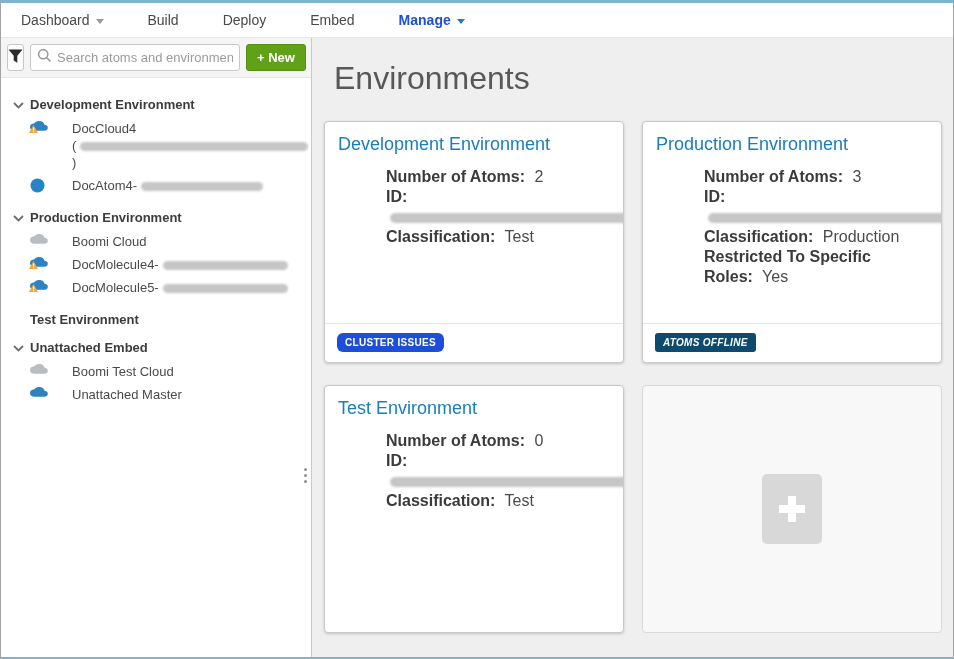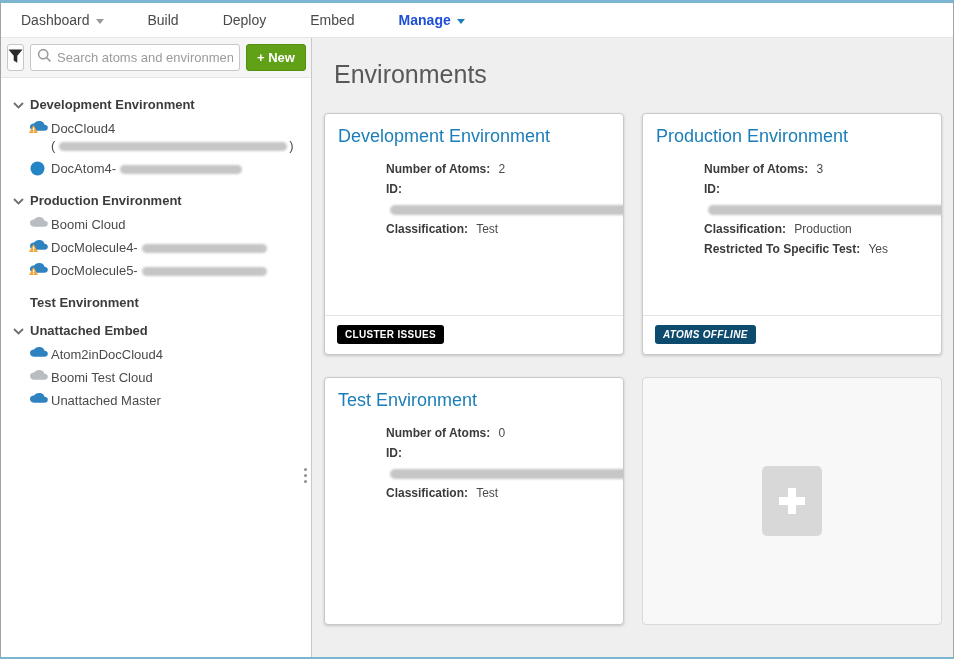--- a/index.html
+++ b/index.html
@@ -59,58 +59,58 @@
   }
 
   
   .tree { padding:6px 8px 8px 12px; overflow:hidden; flex:1 1 auto; font-size:13px; }
   .tree-section-header {
     display:flex; align-items:center; gap:6px; font-weight:bold; color:#3c3c3c;
     margin:13px 0 5px 0; cursor:pointer;
   }
   .tree-section-header.no-chevron { padding-left:17px; cursor:default; }
   .tree-items { margin-left:17px; }
-  .tree-row { display:flex; align-items:flex-start; gap:3px; padding:3px 0; color:#4a4a4a; cursor:pointer; }
+  .tree-row { display:flex; align-items:flex-start; gap:24px; padding:3px 0; color:#4a4a4a; cursor:pointer; }
   .tree-row .ticon { flex:0 0 auto; position:relative; width:18px; height:13px; margin-top:1px; }
   .tree-row .warn { position:absolute; left:-1px; bottom:-2px; }
   .tree-label-wrap { line-height:17px; }
 
   .redact {
     display:inline-block; height:9px; border-radius:5px; background:#c6c6c6;
     filter:blur(1.2px); vertical-align:middle; margin-left:4px;
   }
   .sub-line { display:block; color:#4a4a4a; }
 
   
   .splitter {
     position:absolute; right:3px; top:430px; width:6px; display:flex; flex-direction:column;
     gap:3px; align-items:center; cursor:col-resize;
   }
   .splitter i { width:3px; height:3px; border-radius:50%; background:#8f8f8f; }
 
   
-  .page-title { font-size:25px; font-weight:normal; color:#57585a; margin:8px 0 24px 14px; }
+  .page-title { font-size:32px; font-weight:normal; color:#57585a; margin:8px 0 24px 14px; }
   .cards {
     display:grid; grid-template-columns:300px 300px; grid-template-rows:242px 248px;
     column-gap:18px; row-gap:22px; margin-left:4px;
   }
   .card {
     background:#fff; border:1px solid #c9c9c9; border-radius:4px;
     box-shadow:0 1px 3px rgba(0,0,0,0.18); display:flex; flex-direction:column; overflow:hidden;
   }
   .card-body { padding:12px 13px 0 13px; flex:1 1 auto; }
   .card-title { color:#1b7eb8; font-size:18px; margin-bottom:12px; cursor:pointer; }
-  .field { font-size:12px; line-height:20px; color:#4b4b4b;padding-left:48px; }
+  .field { font-size:16px; line-height:20px; color:#4b4b4b;padding-left:48px; }
   .field b { color:#3b3b3b; margin-right:5px; }
   .card-footer { flex:0 0 auto; border-top:1px solid #e4e4e4; padding:8px 12px 10px 12px; }
   .badge {
     display:inline-block; font-size:10px; font-weight:bold; color:#fff; letter-spacing:0.3px;
     padding:4px 8px; border-radius:3px;
   }
-  .badge.warning { background:#000000; }
+  .badge.warning { background:#1d4ed8;border-radius:6px; }
   .badge.error { background:#0c4a6e;font-style:italic; }
 
   .card.placeholder {
     background:#f8f8f8; border:1px solid #d9d9d9; align-items:center; justify-content:center;
     box-shadow:none; cursor:pointer;
   }
   .plus-tile {
     width:60px; height:70px; border-radius:5px; background:#d8d8d8;
     display:flex; align-items:center; justify-content:center;
   }
@@ -228,26 +228,20 @@
           <div class="tree-items"></div>
           <div class="tree-section-header">
             <span><svg width="11" height="7">
                 <polyline points="1,1 5.5,5.5 10,1" fill="none" stroke="#6e6e6e" stroke-width="1.8"></polyline>
               </svg></span>
             <span>Unattached Embed</span>
           </div>
           <div class="tree-items">
             <div class="tree-row">
               <span class="ticon"><svg width="18" height="13" viewBox="0 0 24 17">
-                  <path d="M19.35 7.04A7.49 7.49 0 0 0 12 1a7.5 7.5 0 0 0-6.65 4.04A6 6 0 0 0 6 17h13a5 5 0 0 0 .35-9.96z" fill="#2e82c0" transform="translate(0,-1) scale(1,0.82)"></path>
-                </svg></span>
-              <span class="tree-label-wrap"><span>Atom2inDocCloud4</span></span>
-            </div>
-            <div class="tree-row">
-              <span class="ticon"><svg width="18" height="13" viewBox="0 0 24 17">
                   <path d="M19.35 7.04A7.49 7.49 0 0 0 12 1a7.5 7.5 0 0 0-6.65 4.04A6 6 0 0 0 6 17h13a5 5 0 0 0 .35-9.96z" fill="#b9bdc1" transform="translate(0,-1) scale(1,0.82)"></path>
                 </svg></span>
               <span class="tree-label-wrap"><span>Boomi Test Cloud</span></span>
             </div>
             <div class="tree-row">
               <span class="ticon"><svg width="18" height="13" viewBox="0 0 24 17">
                   <path d="M19.35 7.04A7.49 7.49 0 0 0 12 1a7.5 7.5 0 0 0-6.65 4.04A6 6 0 0 0 6 17h13a5 5 0 0 0 .35-9.96z" fill="#2e82c0" transform="translate(0,-1) scale(1,0.82)"></path>
                 </svg></span>
               <span class="tree-label-wrap"><span>Unattached Master</span></span>
             </div>
@@ -272,21 +266,21 @@
               <div class="field"><b>Classification:</b><span> Test</span></div>
             </div>
             <div class="card-footer"><span class="badge warning">CLUSTER ISSUES</span></div>
           </div>
           <div class="card">
             <div class="card-body">
               <div class="card-title">Production Environment</div>
               <div class="field"><b>Number of Atoms:</b><span> 3</span></div>
               <div class="field"><b>ID:</b><span class="redact" style="width: 245px; height: 10px;"></span></div>
               <div class="field"><b>Classification:</b><span> Production</span></div>
-              <div class="field"><b>Restricted To Specific Test:</b><span> Yes</span></div>
+              <div class="field"><b>Restricted To Specific Roles:</b><span> Yes</span></div>
             </div>
             <div class="card-footer"><span class="badge error">ATOMS OFFLINE</span></div>
           </div>
           <div class="card">
             <div class="card-body">
               <div class="card-title">Test Environment</div>
               <div class="field"><b>Number of Atoms:</b><span> 0</span></div>
               <div class="field"><b>ID:</b><span class="redact" style="width: 245px; height: 10px;"></span></div>
               <div class="field"><b>Classification:</b><span> Test</span></div>
             </div>

